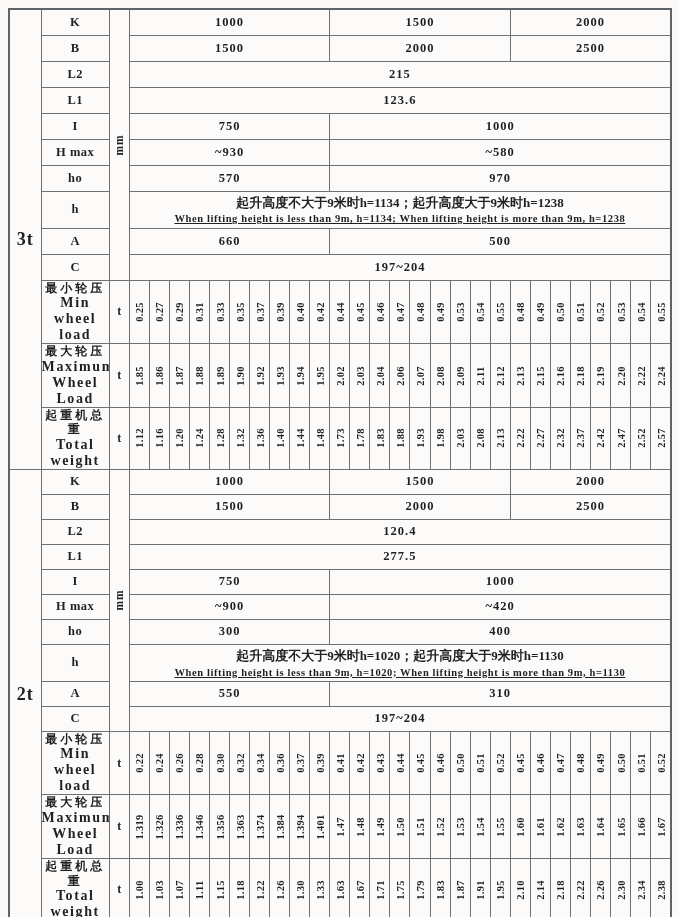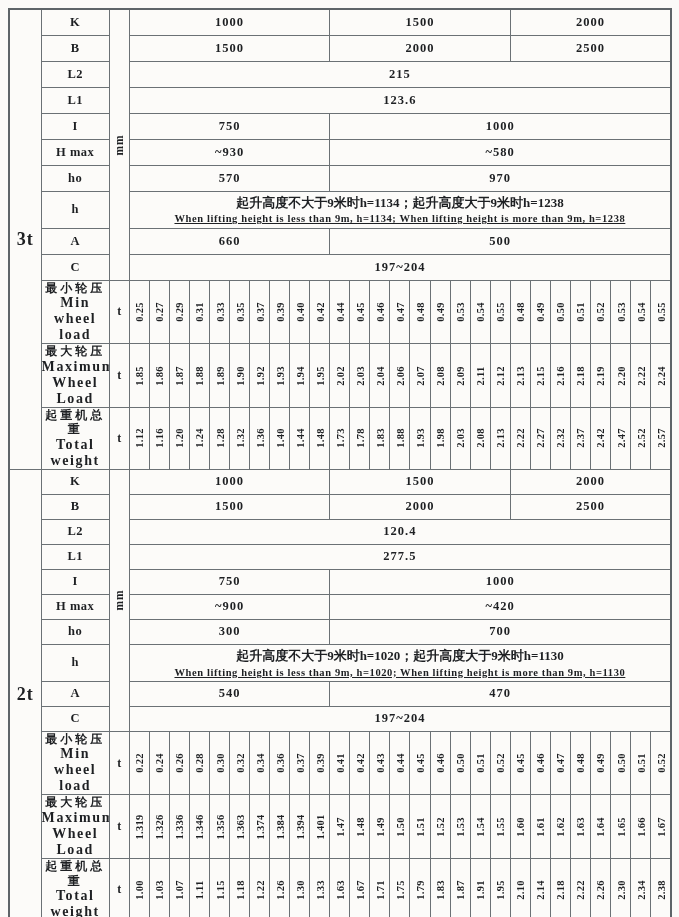--- a/index.html
+++ b/index.html
@@ -486,33 +486,33 @@
           <td class="dimval" colspan="17">1000</td>
         </tr>
         <tr class="dim2">
           <td class="param">H max</td>
           <td class="dimval" colspan="10">~900</td>
           <td class="dimval" colspan="17">~420</td>
         </tr>
         <tr class="dim2">
           <td class="param">ho</td>
           <td class="dimval" colspan="10">300</td>
-          <td class="dimval" colspan="17">700</td>
+          <td class="dimval" colspan="17">400</td>
         </tr>
         <tr class="tall2">
           <td class="param">h</td>
           <td class="notecell" colspan="27">
             <div class="cn">起升高度不大于9米时h=1020；起升高度大于9米时h=1130</div>
             <div class="en">When lifting height is less than 9m, h=1020; When lifting height is more than 9m, h=1130</div>
           </td>
         </tr>
         <tr class="dim2">
           <td class="param">A</td>
-          <td class="dimval" colspan="10">540</td>
-          <td class="dimval" colspan="17">470</td>
+          <td class="dimval" colspan="10">550</td>
+          <td class="dimval" colspan="17">310</td>
         </tr>
         <tr class="dim2">
           <td class="param">C</td>
           <td class="dimval" colspan="27">197~204</td>
         </tr>
         <tr class="load2">
           <td class="loadlabel">
             <div class="cn">最小轮压</div>
             <div class="en">Min wheel
 load</div>

